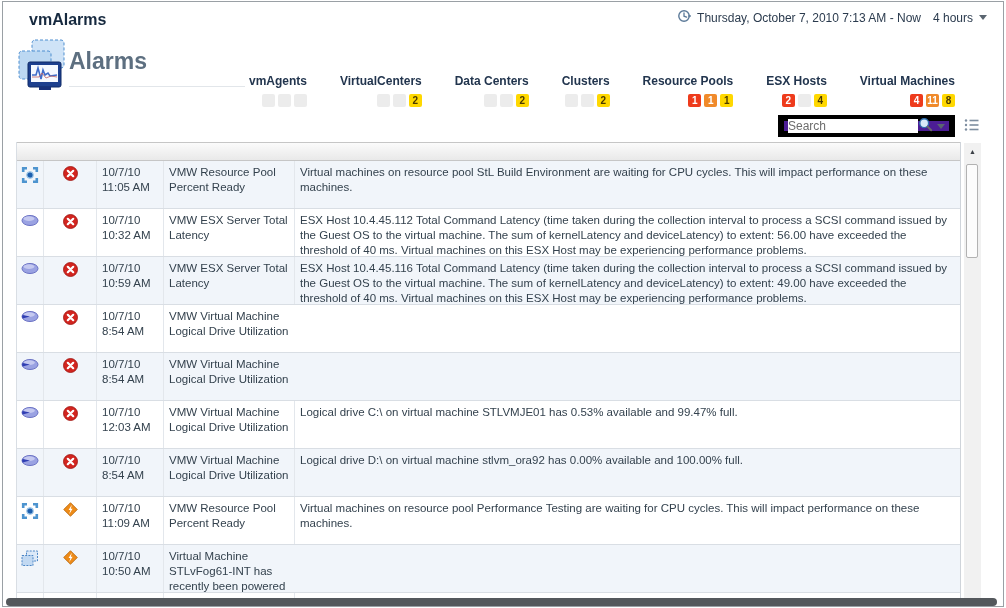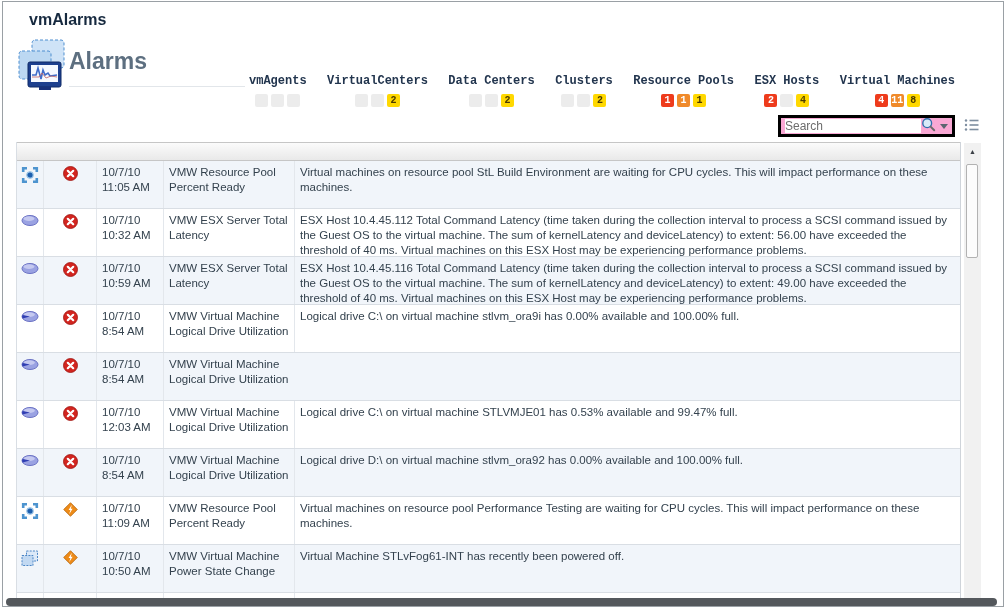--- a/index.html
+++ b/index.html
@@ -12,31 +12,31 @@
   .time-range { position:absolute; right:16px; top:7px; display:flex; align-items:center; gap:6px; font-size:12px; color:#2b3b4e; cursor:pointer; }
   .caret-down { width:0; height:0; border-left:4px solid transparent; border-right:4px solid transparent; border-top:5px solid #5a6570; display:inline-block; }
 
   
   .page-icon { position:absolute; left:12px; top:36px; }
   .page-title { position:absolute; left:66px; top:46px; font-size:23px; color:#5d6f80;font-weight:bold; }
   .title-rule { position:absolute; left:66px; top:84px; width:176px; height:1px; background:#e2e6ea; }
 
   
   .cat-summary { position:absolute; left:246px; top:72px; width:706px; display:flex; justify-content:space-between; }
-  .cat { display:flex; flex-direction:column; align-items:center;font-family:Liberation Mono, monospace; }
+  .cat { display:flex; flex-direction:column; align-items:flex-end; }
   .cat-label { font-size:12px; font-weight:bold; color:#22354e; white-space:nowrap; }
   .cat-badges { display:flex; gap:3px; margin-top:6px; }
   .badge { width:13px; height:13px; font-size:10px; font-weight:bold; line-height:13px; text-align:center; border-radius:2px; }
   .badge-none  { background:#ececec; }
   .badge-warn  { background:#ffd800; color:#4a3a00; }
   .badge-crit  { background:#f08a2a; color:#fff; }
   .badge-fatal { background:#ee3b1c; color:#fff; }
 
   
-  .search-box { position:absolute; left:775px; top:113px; width:177px; height:22px; border:3px solid #000000; background:#f9a8d4; display:flex; align-items:center; padding:0 4px; }
+  .search-box { position:absolute; left:775px; top:113px; width:177px; height:22px; border:6px solid #000000; background:#4c1d95; display:flex; align-items:center; padding:0 4px; }
   .search-box input { flex:1; border:none; outline:none; font-size:12px; color:#333; font-family:inherit; min-width:0; }
   .search-box input::placeholder { color:#6d6d6d; }
   .search-caret { width:0; height:0; border-left:4px solid transparent; border-right:4px solid transparent; border-top:5px solid #5a6570; margin-left:4px; }
   .customize-btn { position:absolute; left:960px; top:115px; width:18px; height:16px; cursor:pointer; }
 
   
   .table { position:absolute; left:13px; top:140px; width:945px; height:457px; overflow:hidden; border-left:1px solid #d9dee4; border-right:1px solid #cfd4da; }
   .thead { display:grid; grid-template-columns:27px 53px 67px 131px auto; height:19px; background:linear-gradient(#fbfbfb,#e9e9e9); border-top:1px solid #c6c6c6; border-bottom:1px solid #c6c6c6; font-size:11.5px; color:#3c3c3c; }
   .thead > div { display:flex; align-items:center; padding:0 4px; border-right:1px solid #d4d4d4; overflow:hidden; cursor:pointer;margin-top:24px; }
   .thead > div:last-child { border-right:none; }
@@ -56,20 +56,33 @@
   
   .hscroll-thumb { position:absolute; left:3px; top:596px; width:991px; height:8px; background:#54585c; border-radius:4px; cursor:pointer; }
 </style>
 </head>
 <body>
 
 <div class="window">
 
   <div class="topbar">
     <span class="app-title">vmAlarms</span>
+    <div class="time-range">
+      <span>
+        <svg width="14" height="14" viewBox="0 0 14 14">
+            <circle cx="7" cy="7" r="5.2" fill="none" stroke="#5c7a99" stroke-width="1.4"></circle>
+            <path d="M7 4v3.2l2.6 1" fill="none" stroke="#5c7a99" stroke-width="1.3" stroke-linecap="round"></path>
+            <path d="M11.2 7h2.2" stroke="#5c7a99" stroke-width="1.3"></path>
+            <path d="M12.6 5.4L14 7l-1.4 1.6z" fill="#5c7a99"></path>
+          </svg>
+      </span>
+      <span>Thursday, October 7, 2010  7:13 AM - Now</span>
+      <span style="margin-left:6px;">4 hours</span>
+      <span class="caret-down"></span>
+    </div>
   </div>
 
   <span class="page-icon">
     <svg width="52" height="54" viewBox="0 0 52 54">
       <rect x="17" y="2" width="32" height="28" rx="3" fill="#cfe3f7" stroke="#4f8fd0" stroke-dasharray="3,2"></rect>
       <rect x="4" y="13" width="32" height="28" rx="3" fill="#bcd8f2" stroke="#4f8fd0" stroke-dasharray="3,2"></rect>
       <rect x="13" y="24" width="33" height="25" rx="2" fill="#1c3f8e" stroke="#0f2a66"></rect>
       <rect x="16" y="27" width="27" height="17" fill="#f5f9ff"></rect>
       <polyline points="17,37 21,37 23,30 26,41 28,32 30,37 33,35 35,38 42,37" fill="none" stroke="#3f6cc9" stroke-width="1.6"></polyline>
       <polyline points="17,39 24,39 27,35 31,40 36,38 42,39" fill="none" stroke="#c06060" stroke-width="0.8"></polyline>
@@ -253,21 +266,20 @@
               </svg></span>
           </div>
     <div class="cell-sev">
             <span><svg width="15" height="15" viewBox="0 0 15 15">
                 <circle cx="7.5" cy="7.5" r="7" fill="#d2251f" stroke="#9e120e" stroke-width="0.8"></circle>
                 <path d="M4.8 4.8 L10.2 10.2 M10.2 4.8 L4.8 10.2" stroke="#fff" stroke-width="2.2" stroke-linecap="round"></path>
               </svg></span>
           </div>
     <div class="cell-time"><span>10/7/10</span><br><span>8:54 AM</span></div>
     <div><span>VMW Virtual Machine Logical Drive Utilization</span></div>
-    <div><span>Logical drive C:\ on virtual machine stlvm_ora9i has 0.00% available and 100.00% full.</span></div>
   </div>
 
   <div class="trow shade">
     <div class="cell-icon">
             <span><svg width="18" height="13" viewBox="0 0 18 13">
                 <ellipse cx="9" cy="6.5" rx="8" ry="5" fill="#9aa2e2" stroke="#6a71c4"></ellipse>
                 <ellipse cx="8.4" cy="4.6" rx="5.4" ry="2.4" fill="#c5c9f0"></ellipse>
                 <path d="M9 6.5 L1.6 8.4 A7.6 4.6 0 0 1 1.6 5 Z" fill="#2f3db2"></path>
               </svg></span>
           </div>
@@ -349,21 +361,20 @@
                 <rect x="1" y="5.5" width="11" height="10" fill="#c2d9f2" stroke="#4c86c6" stroke-dasharray="2,1.2"></rect>
               </svg></span>
           </div>
     <div class="cell-sev">
             <span><svg width="15" height="15" viewBox="0 0 15 15">
                 <polygon points="7.5,0.7 14.3,7.5 7.5,14.3 0.7,7.5" fill="#ee8b18" stroke="#b5650a" stroke-width="0.8"></polygon>
                 <path d="M8.8 2.8 L5.6 8 L7.4 8 L6.2 12.2 L9.6 6.8 L7.8 6.8 Z" fill="#fff"></path>
               </svg></span>
           </div>
     <div class="cell-time"><span>10/7/10</span><br><span>10:50 AM</span></div>
-    <div><span>VMW Virtual Machine Power State Change</span></div>
     <div><span>Virtual Machine STLvFog61-INT has recently been powered off.</span></div>
   </div>
 
   <div class="trow">
     <div class="cell-icon">
             <span><svg width="18" height="17" viewBox="0 0 18 17">
                 <rect x="5.5" y="1" width="11" height="10" fill="#dce9f8" stroke="#4c86c6" stroke-dasharray="2,1.2"></rect>
                 <rect x="1" y="5.5" width="11" height="10" fill="#c2d9f2" stroke="#4c86c6" stroke-dasharray="2,1.2"></rect>
               </svg></span>
           </div>

